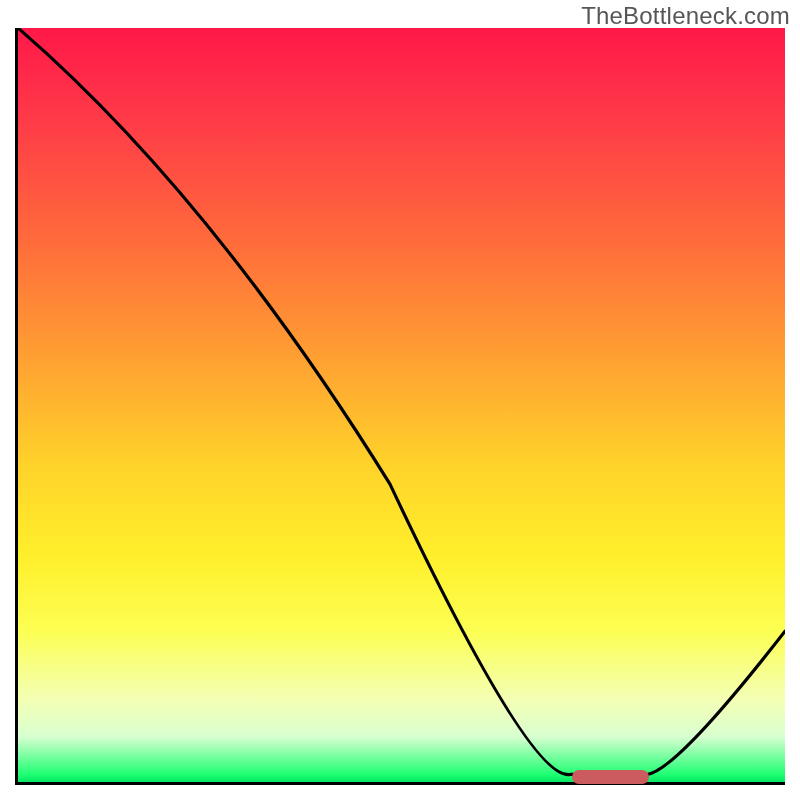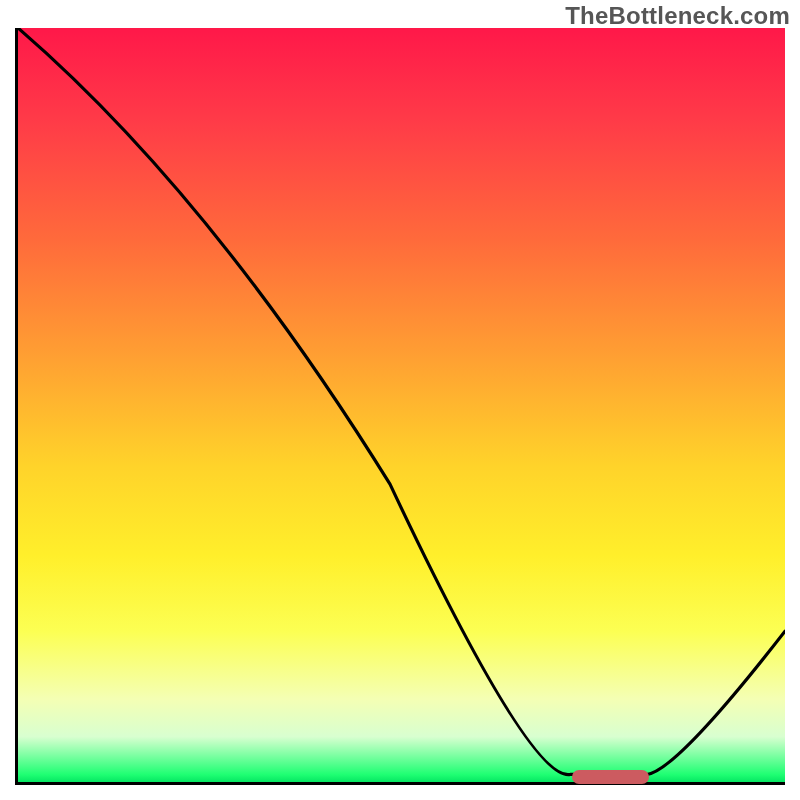--- a/index.html
+++ b/index.html
@@ -9,21 +9,21 @@
     width: 800px;
     height: 800px;
     background: #fff;
   }
   .watermark {
     position: absolute;
     top: 2px;
     right: 10px;
     font-family: Arial, Helvetica, sans-serif;
     font-size: 24px;
-    font-weight: 700;
+    font-weight: 400;
     color: #565656;
     letter-spacing: 0.2px;
   }
   .plot {
     position: absolute;
     left: 15px;
     top: 28px;
     width: 770px;
     height: 757px;
     border-left: 3px solid #000;

